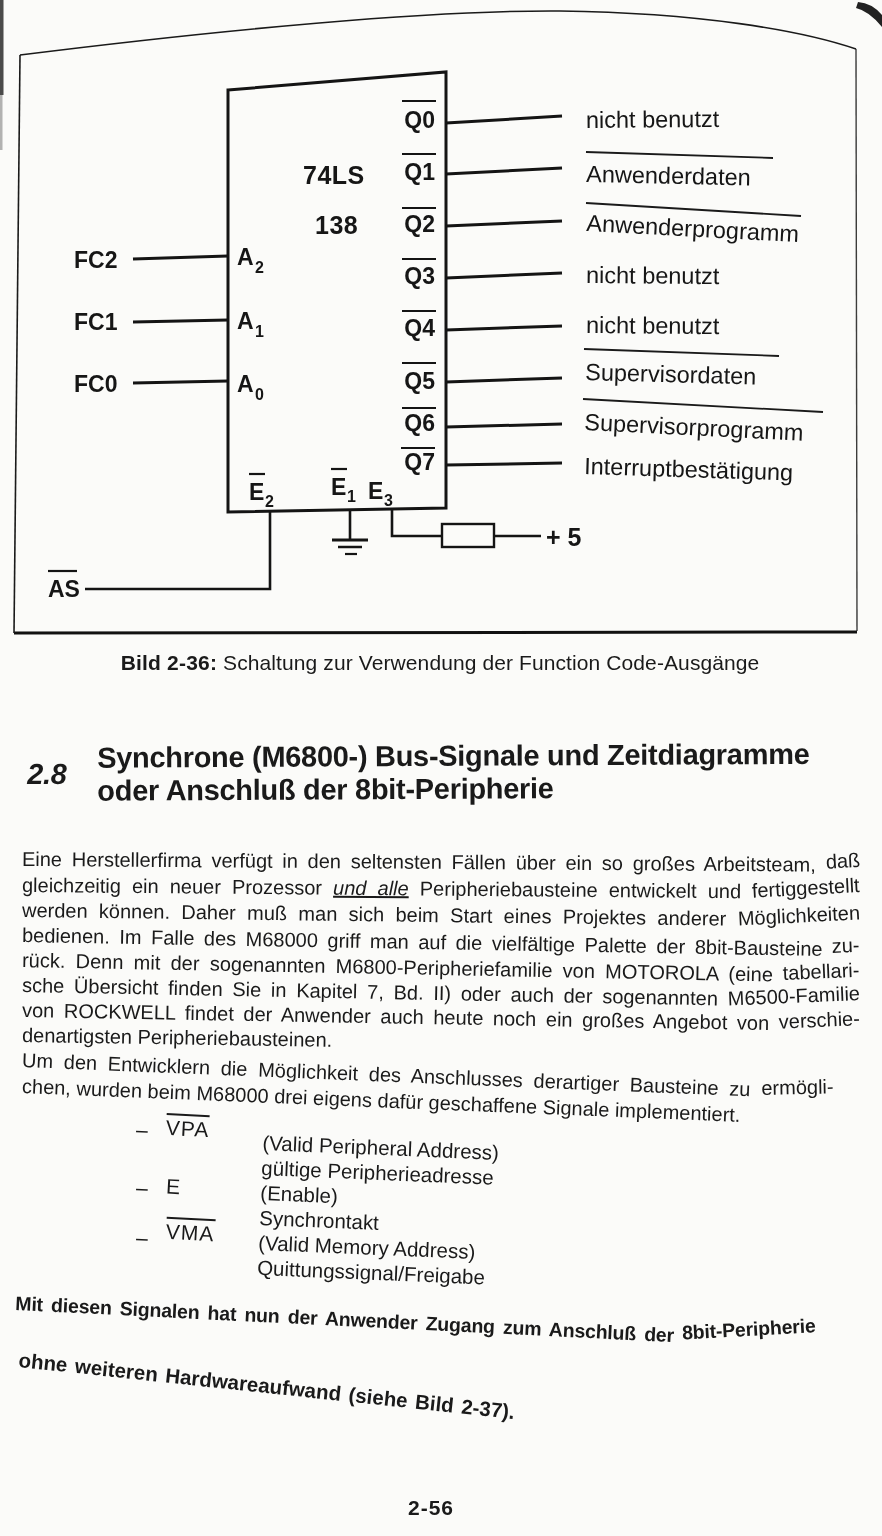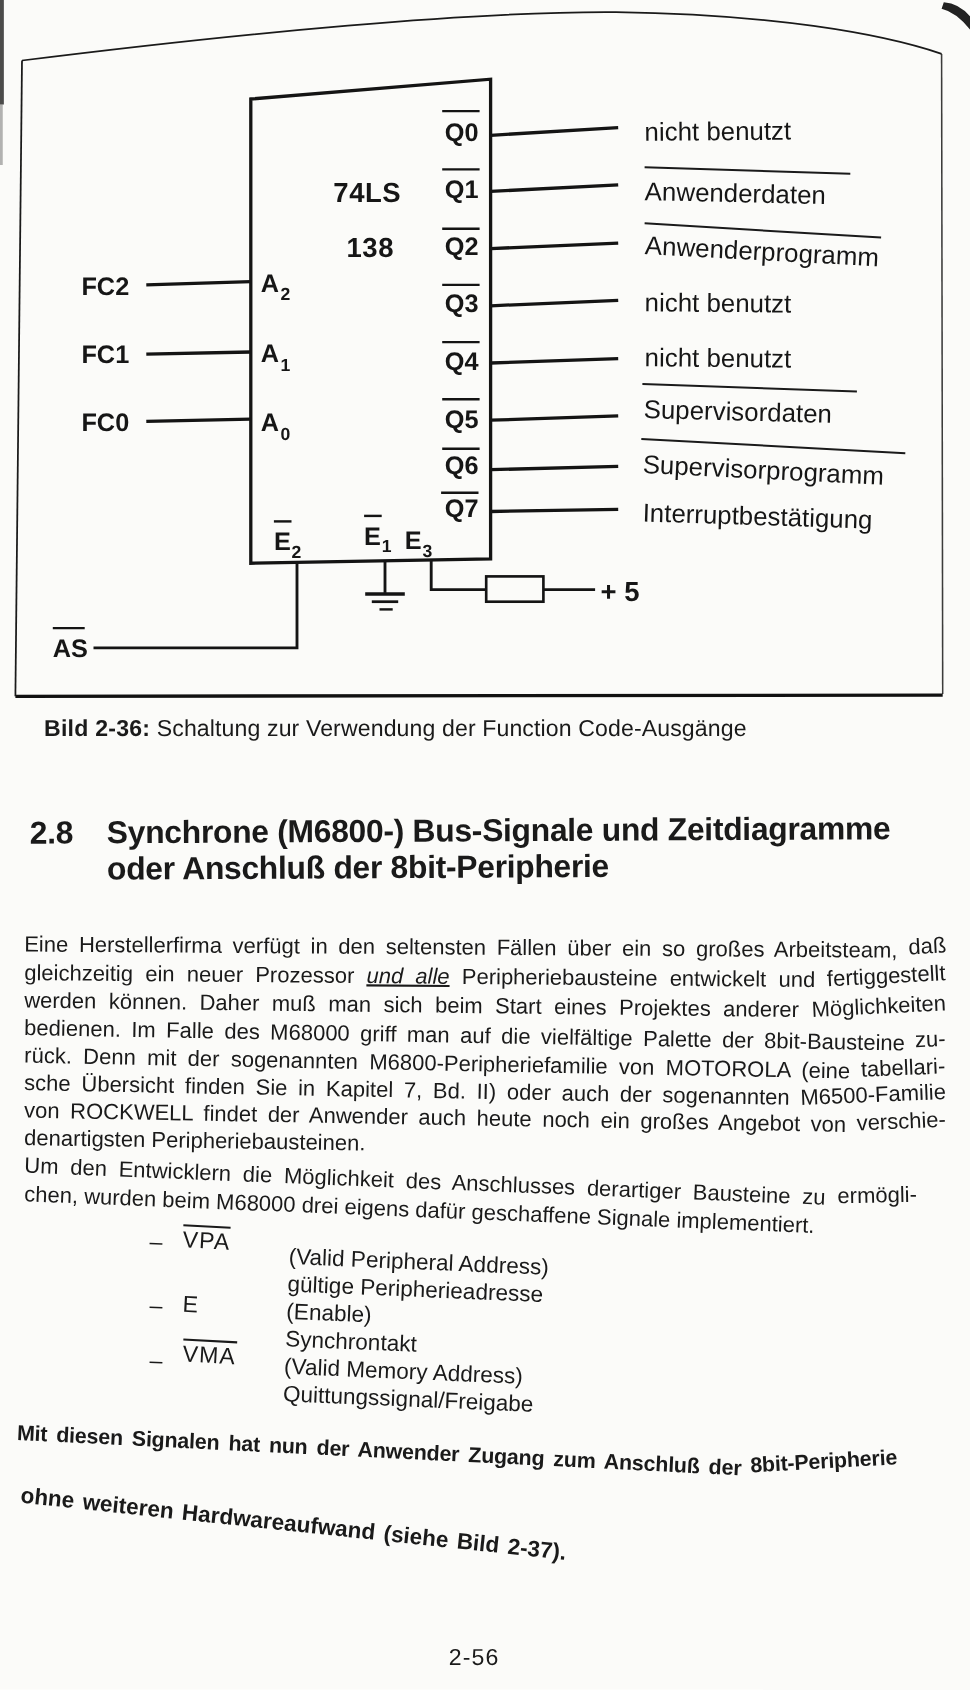--- a/index.html
+++ b/index.html
@@ -4,43 +4,43 @@
 <style>
   html,body{margin:0;padding:0;}
   #page{position:relative;width:882px;height:1536px;background:#fbfbf9;overflow:hidden;
         font-family:"Liberation Sans",sans-serif;color:#1a1a1a;}
   svg text{fill:#161616;}
   .pin{font:bold 23px "Liberation Sans",sans-serif;}
   .pinsub{font:bold 16px "Liberation Sans",sans-serif;}
   .chipname{font:bold 25px "Liberation Sans",sans-serif;letter-spacing:.5px;}
   .outlabel{font:23.5px "Liberation Sans",sans-serif;}
   .plus{font:600 25px "Liberation Sans",sans-serif;}
-  .caption{position:absolute;top:651px;left:40px;width:800px;
+  .caption{position:absolute;top:651px;left:40px;width:800px;text-align:center;
            font-size:21px;letter-spacing:.1px;}
   .caption b{letter-spacing:.2px;}
   .heading{position:absolute;top:742px;left:27px;width:840px;transform:rotate(-0.3deg);
            transform-origin:0 0;font-weight:bold;font-size:29px;letter-spacing:-.3px;}
-  .heading .num{position:absolute;left:0;top:0;}
+  .heading .num{position:absolute;left:0;top:16px;font-style:italic;}
   .heading .htxt{margin-left:70px;line-height:33px;}
   .bline{position:absolute;left:22px;width:838px;height:25px;font-size:20px;
          text-align:justify;text-align-last:justify;transform-origin:0 50%;white-space:normal;}
   .bline.noj{text-align:left;text-align-last:left;}
   .bline em{font-style:italic;text-decoration:underline;}
   .curl{display:inline-block;transform:rotate(-3.5deg) translateY(-4px);}
   .li-bullet{position:absolute;font-size:21px;}
   .li-sig{position:absolute;font-size:21px;font-weight:500;letter-spacing:1px;}
   .ovl{display:inline-block;border-top:2px solid #1a1a1a;padding-top:1px;}
   .descs{position:absolute;left:263px;top:1130px;transform:rotate(2.4deg);
          transform-origin:0 0;font-size:20.5px;line-height:25px;}
   .closing1{position:absolute;left:16px;top:1292px;transform:rotate(2.8deg);transform-origin:0 0;
             font-weight:bold;font-size:19.5px;word-spacing:3px;letter-spacing:-.2px;white-space:nowrap;}
   .closing1 .curl2{display:inline-block;transform:rotate(-6deg) translateY(-10px);}
   .closing2{position:absolute;left:20px;top:1348px;transform:rotate(6deg);transform-origin:0 0;
             font-weight:bold;font-size:20.5px;word-spacing:2px;white-space:nowrap;}
-  .pageno{position:absolute;left:408px;top:1496px;font-weight:normal;font-size:21px;letter-spacing:1px;}
+  .pageno{position:absolute;left:408px;top:1496px;font-weight:bold;font-size:21px;letter-spacing:1px;}
 </style>
 </head>
 <body>
 
 <div id="page">
 
   <svg xmlns="http://www.w3.org/2000/svg" width="882" height="700" viewBox="0 0 882 700" style="position:absolute;top:0;left:0;">
 
     <rect x="0" y="0" width="3.5" height="95" fill="#2b2b2b" opacity="0.85"></rect>
     <rect x="0" y="95" width="2.5" height="55" fill="#2b2b2b" opacity="0.35"></rect>

